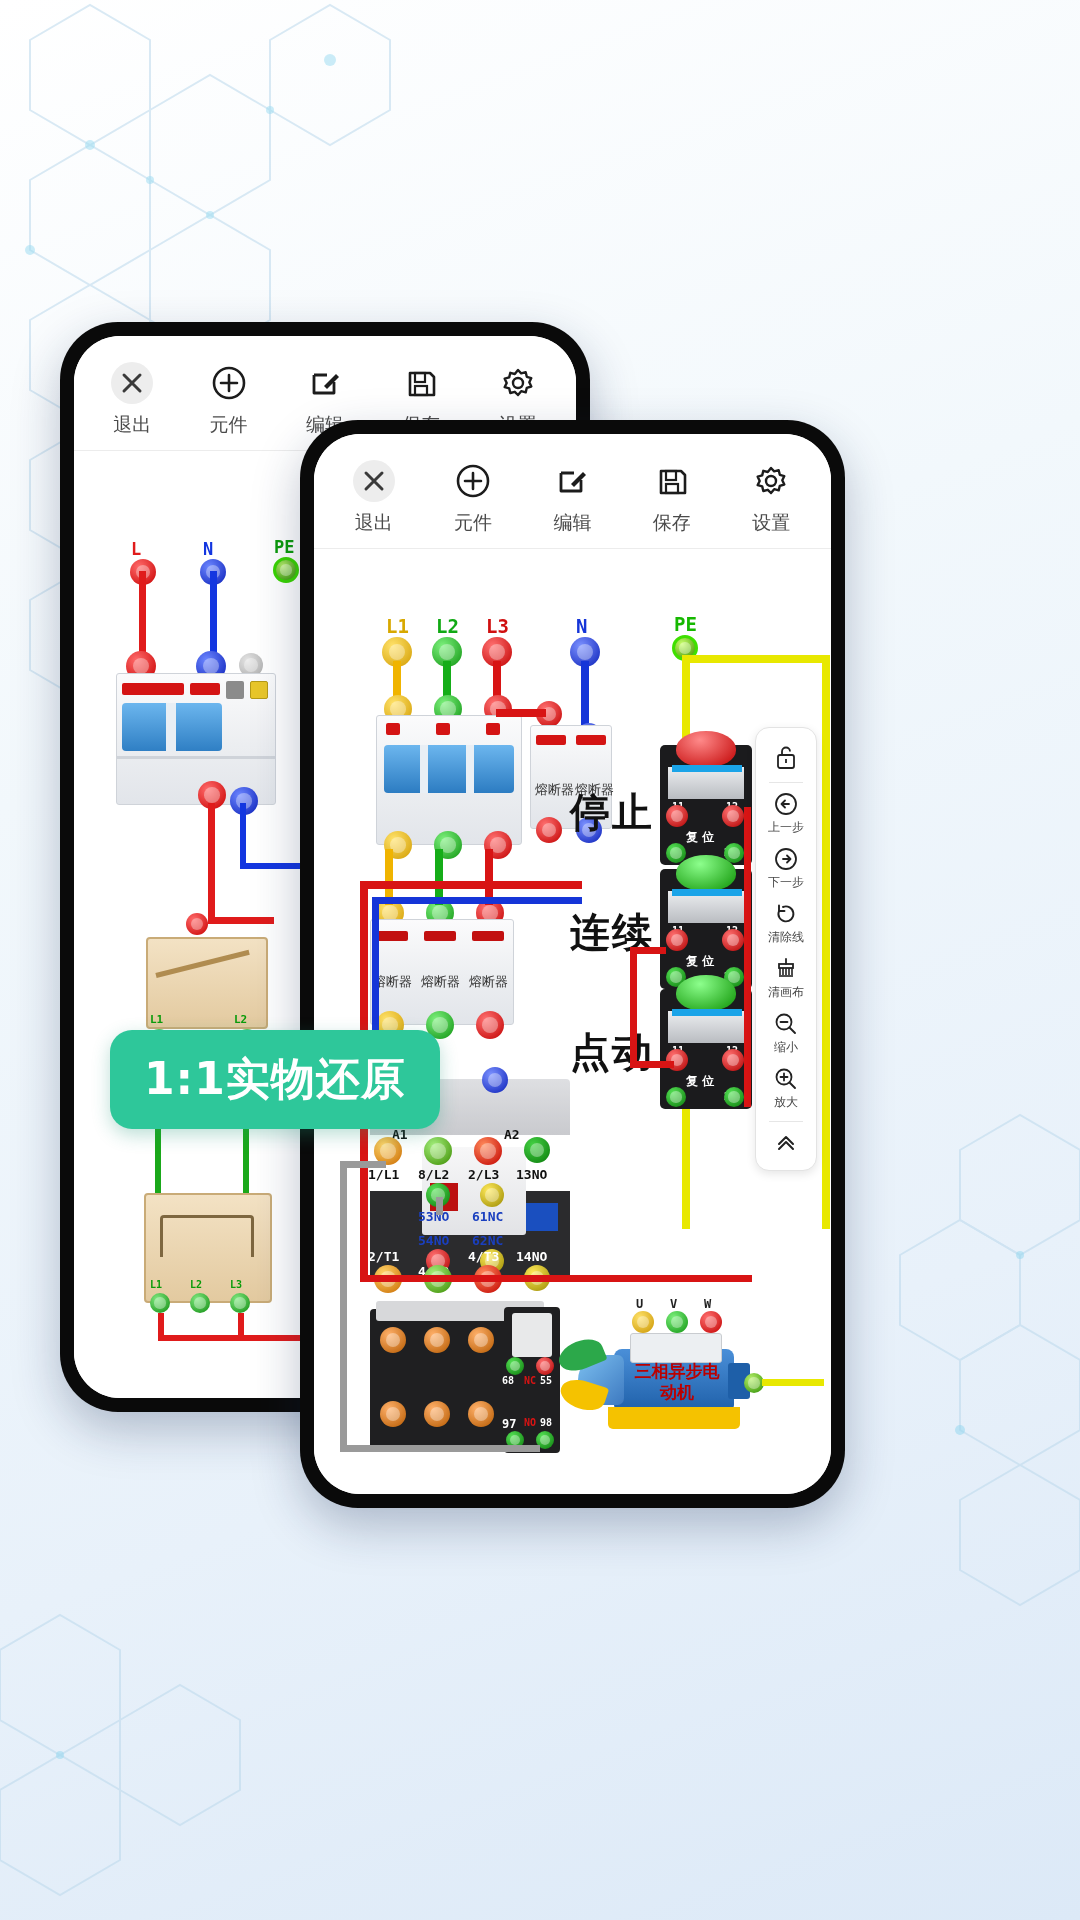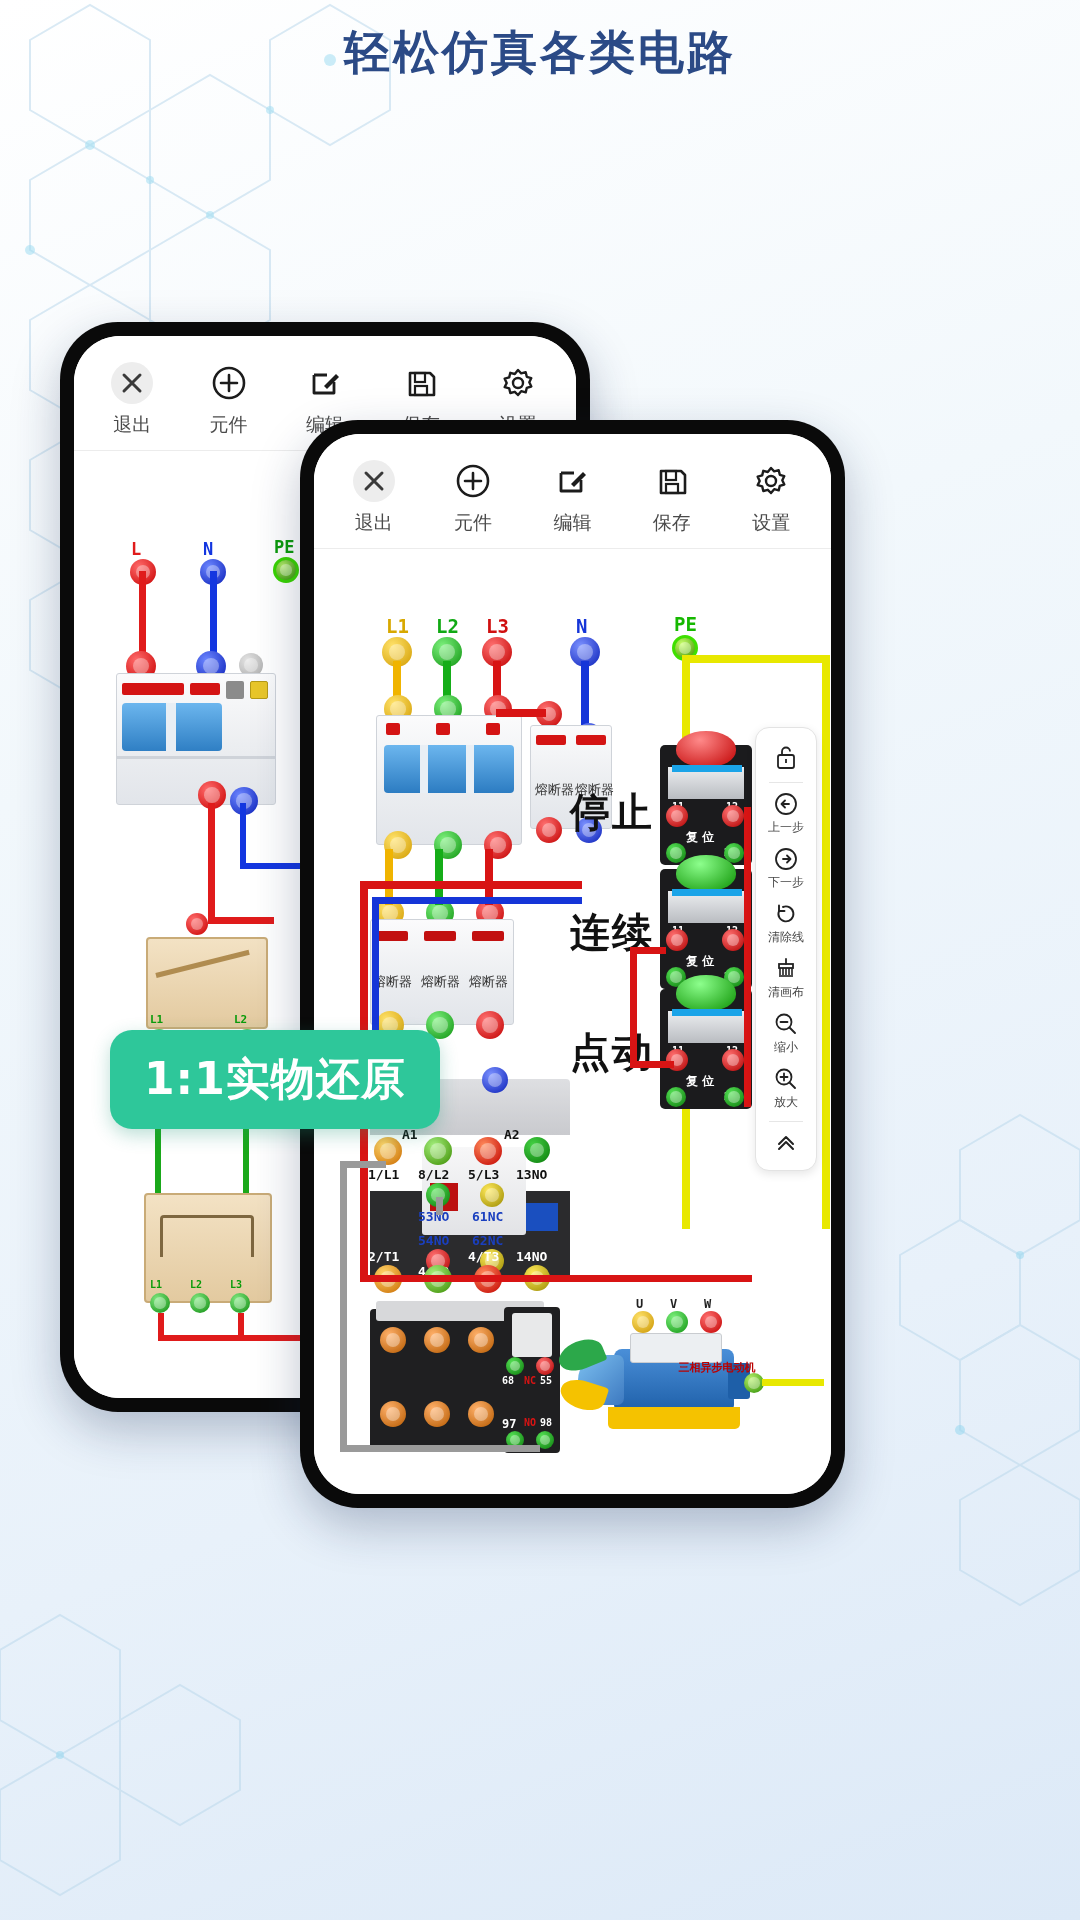--- a/index.html
+++ b/index.html
@@ -109,22 +109,22 @@
   .badge {
     position:absolute; left:110px; top:1030px;
     background:#2ec79a; color:#fff; border-radius:22px;
     padding:20px 34px; font-size:44px; font-weight:bold;
     font-family:"DejaVu Sans",sans-serif; letter-spacing:1px;
     box-shadow:0 6px 18px rgba(30,150,120,.3);
     z-index:40;
   }
 
   
-  .motor-lbl { position:absolute; font-size:11px; color:#b00; font-weight:bold;
-               font-family:"DejaVu Sans",sans-serif; line-height:1.25; text-align:center;margin-left:40px; }
+  .motor-lbl { position:absolute; font-size:17px; color:#b00; font-weight:bold;
+               font-family:"DejaVu Sans",sans-serif; line-height:1.25; text-align:center; }
   .mt-lbl { position:absolute; font-size:12px; font-weight:bold; color:#222;
             font-family:"DejaVu Sans Mono",monospace; }
 
   
   .sw-body { position:absolute; background:linear-gradient(180deg,#f3e2c4,#e3caa0);
              border:2px solid #c9ab77; border-radius:4px; }
 </style>
 </head>
 <body>
 
@@ -156,21 +156,20 @@
       <circle cx="330" cy="60" r="6"></circle>
         <circle cx="210" cy="215" r="4"></circle>
       <circle cx="1020" cy="1255" r="4"></circle>
         <circle cx="960" cy="1430" r="5"></circle>
       <circle cx="60" cy="1755" r="4"></circle>
     </g>
   </svg>
 </div>
 
 <div class="header">
-  <div class="subtitle">轻松仿真各类电路</div>
 </div>
 
 <div class="phone phone-back">
   <div class="screen">
 
     <div class="toolbar">
       <div class="tb-item exit">
         <span class="tb-ico">
           <svg viewBox="0 0 42 42">
               <path d="M13 13 L29 29 M29 13 L13 29" stroke="#3a3a3a" stroke-width="3" fill="none" stroke-linecap="round"></path>
@@ -405,30 +404,30 @@
 
       <div class="contactor" style="left:56px;top:530px;width:200px;height:200px;">
         <div class="ct-top"></div>
         <div class="ct-dark" style="top:56%;height:44%;border-radius:0 0 4px 4px;"></div>
         <div style="position:absolute;left:26%;top:34%;width:52%;height:44%;background:linear-gradient(180deg,#f7f7f8,#e2e3e6);border-radius:3px;"></div>
         <div style="position:absolute;left:30%;top:52%;width:14%;height:14%;background:#bc1010;"></div>
         <div style="position:absolute;left:78%;top:62%;width:16%;height:14%;background:#1a4fbf;"></div>
       </div>
 
       <div class="node" style="left:66px;top:518px;width:26px;height:26px;background:radial-gradient(circle at 35% 30%,#ff7070,#c10000);"></div>
-      <div class="ct-lbl" style="left:88px;top:578px;">A1</div>
+      <div class="ct-lbl" style="left:78px;top:578px;">A1</div>
       <div class="node" style="left:168px;top:518px;width:26px;height:26px;background:radial-gradient(circle at 35% 30%,#7b91ff,#0a1fb8);"></div>
       <div class="ct-lbl" style="left:190px;top:578px;">A2</div>
 
       <div class="node" style="left:60px;top:588px;width:28px;height:28px;background:radial-gradient(circle at 35% 30%,#ffd56a,#c96a00);"></div>
       <div class="ct-lbl" style="left:54px;top:618px;">1/L1</div>
       <div class="node" style="left:110px;top:588px;width:28px;height:28px;background:radial-gradient(circle at 35% 30%,#a6f07c,#3b8b00);"></div>
       <div class="ct-lbl" style="left:104px;top:618px;">8/L2</div>
       <div class="node" style="left:160px;top:588px;width:28px;height:28px;background:radial-gradient(circle at 35% 30%,#ff8a5a,#c10000);"></div>
-      <div class="ct-lbl" style="left:154px;top:618px;">5/L3</div>
+      <div class="ct-lbl" style="left:154px;top:618px;">2/L3</div>
       <div class="node" style="left:210px;top:588px;width:26px;height:26px;background:radial-gradient(circle at 35% 30%,#44d144,#0a7a0a);"></div>
       <div class="ct-lbl" style="left:202px;top:618px;">13NO</div>
 
       <div class="node" style="left:112px;top:634px;width:24px;height:24px;background:radial-gradient(circle at 35% 30%,#56e156,#0a7a0a);"></div>
       <div class="ct-lbl" style="left:104px;top:660px;color:#1a3fbf;">53NO</div>
       <div class="node" style="left:166px;top:634px;width:24px;height:24px;background:radial-gradient(circle at 35% 30%,#ffe95a,#9a8a00);"></div>
       <div class="ct-lbl" style="left:158px;top:660px;color:#1a3fbf;">61NC</div>
 
       <div class="node" style="left:112px;top:700px;width:24px;height:24px;background:radial-gradient(circle at 35% 30%,#ff7070,#b00000);"></div>
       <div class="ct-lbl" style="left:104px;top:684px;color:#1a3fbf;">54NO</div>

